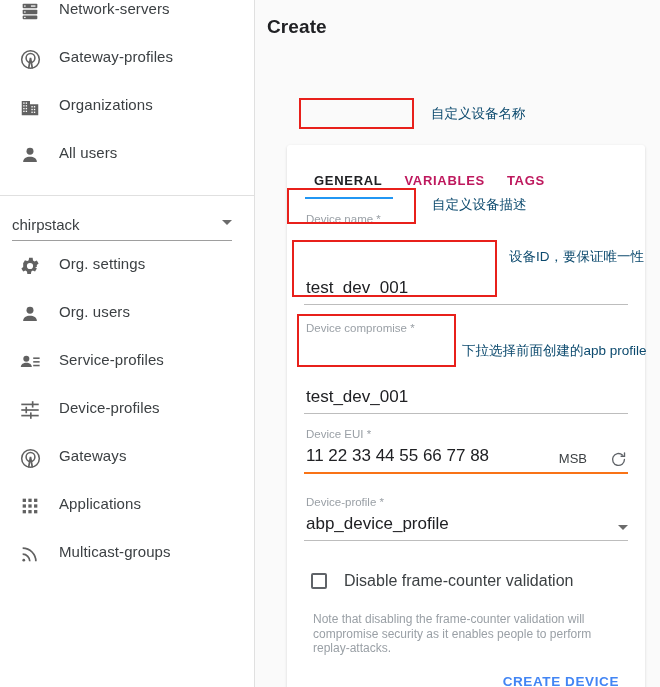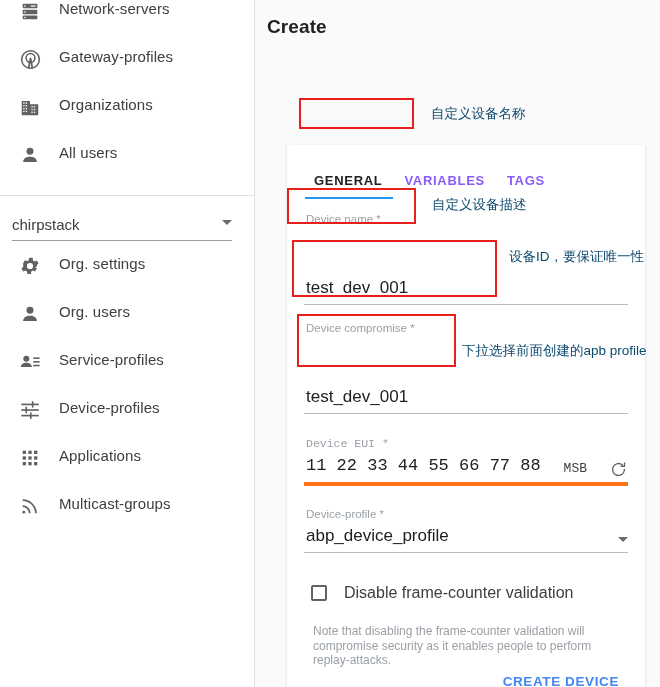--- a/index.html
+++ b/index.html
@@ -146,21 +146,21 @@
 
   .tabs {
     display: flex;
     padding-top: 28px;
     margin-left: 1px;
   }
   .tab {
     font-size: 13px;
     font-weight: bold;
     letter-spacing: .7px;
-    color: #8b5cf6;
+    color: #be185d;
     padding: 0 11px 11px 11px;
     cursor: pointer;
     position: relative;
   }
   .tab:first-child { padding-left: 9px; }
   .tab.active { color: #202124; }
   .tab.active::after {
     content: "";
     position: absolute;
     left: 0; right: 0;
@@ -191,21 +191,21 @@
   .field-hint {
     font-size: 12px;
     color: #9aa0a6;
     padding: 6px 0 0 2px;
     line-height: 15px;
   }
 
   .eui-row {
     display: flex;
     align-items: flex-end;
-    border-bottom: 4px solid #f97316;
+    border-bottom: 2px solid #f97316;
   }
   .eui-value {
     font-size: 17px;
     color: #202124;
     line-height: 26px;
     padding: 2px 0 3px 2px;
     flex: 1 1 auto;
     white-space: nowrap;
   }
   .eui-msb {
@@ -431,20 +431,30 @@
             <rect x="14" y="2.4" width="1.8" height="7"></rect>
             <rect x="2.5" y="11.1" width="19" height="1.8"></rect>
             <rect x="7" y="8.5" width="1.8" height="7"></rect>
             <rect x="2.5" y="17.2" width="19" height="1.8"></rect>
             <rect x="12" y="14.6" width="1.8" height="7"></rect>
           </svg>
         </span>
         <span class="nav-label">Device-profiles</span>
       </div>
 
+      <div class="nav-item">
+        <span class="nav-icon">
+          <svg width="23" height="23" viewBox="0 0 24 24" fill="none" stroke="currentColor" stroke-width="1.6">
+            <circle cx="12" cy="12" r="9.2"></circle>
+            <circle cx="12" cy="10.4" r="4.6"></circle>
+            <path d="M12 10.4 L10 21.5 M12 10.4 L14 21.5" stroke-width="1.8" fill="none"></path>
+          </svg>
+        </span>
+        <span class="nav-label">Gateways</span>
+      </div>
 
       <div class="nav-item">
         <span class="nav-icon">
           <svg width="22" height="22" viewBox="0 0 24 24" fill="currentColor">
             <rect x="4" y="4" width="3.6" height="3.6"></rect>
               <rect x="10.2" y="4" width="3.6" height="3.6"></rect>
               <rect x="16.4" y="4" width="3.6" height="3.6"></rect>
             <rect x="4" y="10.2" width="3.6" height="3.6"></rect>
               <rect x="10.2" y="10.2" width="3.6" height="3.6"></rect>
               <rect x="16.4" y="10.2" width="3.6" height="3.6"></rect>
@@ -486,21 +496,21 @@
         <div class="field">
           <div class="field-label">Device name *</div>
           <div class="field-value">test_dev_001</div>
         </div>
 
         <div class="field" style="margin-top:16px;">
           <div class="field-label">Device compromise *</div>
           <div class="field-value">test_dev_001</div>
         </div>
 
-        <div class="field" style="margin-top:23px;font-family:Liberation Mono, monospace;">
+        <div class="field" style="margin-top:13px;">
           <div class="field-label">Device EUI *</div>
           <div class="eui-row">
             <div class="eui-value">11 22 33 44 55 66 77 88</div>
             <div class="eui-msb">MSB</div>
             <div class="eui-refresh">
               <svg width="19" height="19" viewBox="0 0 24 24" fill="none" stroke="currentColor" stroke-width="1.7" stroke-linecap="round">
                 <path d="M19.5 12a7.5 7.5 0 1 1-2.6-5.7"></path>
                 <path d="M19.6 3.6v4.3h-4.3"></path>
               </svg>
             </div>

